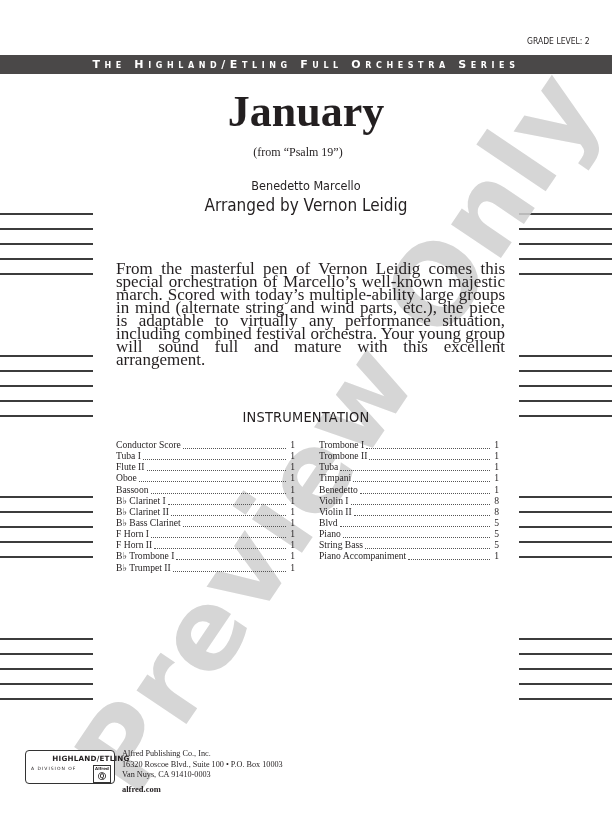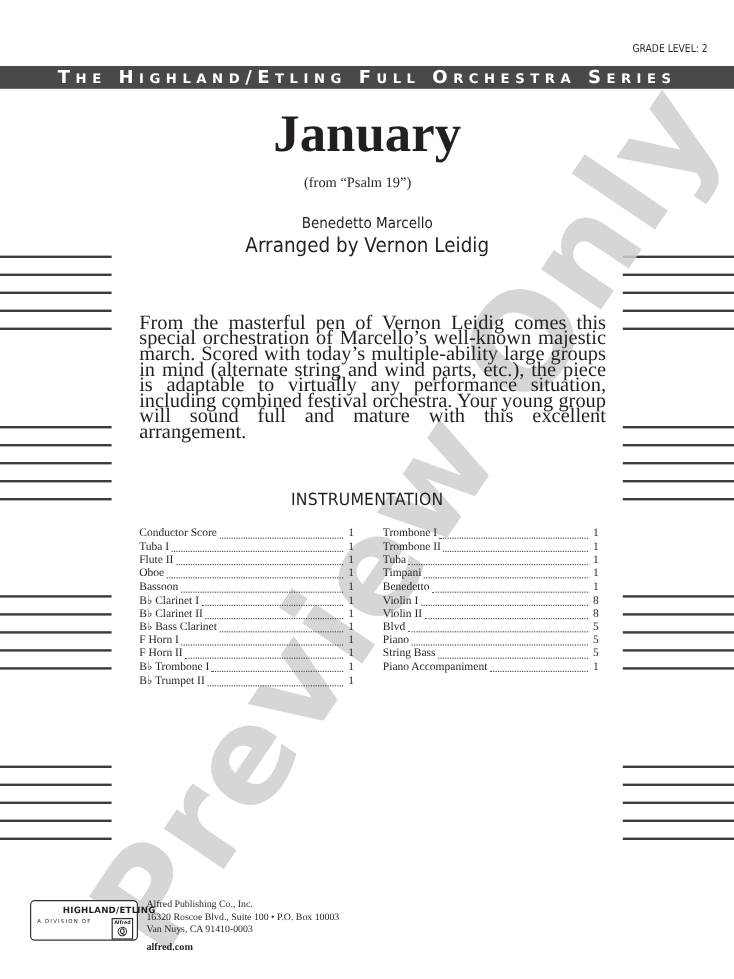--- a/index.html
+++ b/index.html
@@ -1,21 +1,21 @@
 <!DOCTYPE html>
 <html><head>
 <meta charset="utf-8">
 <style>
   html, body { margin:0; padding:0; }
   body { width:612px; height:816px; background:#ffffff; position:relative; overflow:hidden;
          font-family:"Liberation Serif", serif; color:#231f20; }
   .abs { position:absolute; }
   .grade { top:36px; right:22px; font-size:9px; font-family:"DejaVu Sans", sans-serif; letter-spacing:0; color:#231f20; transform:scaleX(0.85); transform-origin:right; }
   .banner { top:55px; left:0; width:612px; height:19px; background:#4a4848; color:#fff;
-            font-family:"DejaVu Sans", sans-serif; font-weight:bold; font-size:15px; letter-spacing:4.6px;
+            font-family:"DejaVu Sans", sans-serif; font-weight:bold; font-size:11px; letter-spacing:4.6px;
             line-height:19px; text-align:center; font-variant:small-caps; white-space:nowrap; }
   .title { top:86px; left:0; width:612px; text-align:center; font-family:"Liberation Serif", serif; font-weight:bold; font-size:44px; line-height:52px; }
   .subtitle { top:145px; left:0; width:596px; text-align:center; font-size:12px; }
   .composer { top:178px; left:0; width:612px; text-align:center; font-family:"DejaVu Sans", sans-serif; font-size:12.5px; transform:scaleX(0.9); }
   .arranger { top:195px; left:0; width:612px; text-align:center; font-family:"DejaVu Sans", sans-serif; font-size:17px; transform:scaleX(0.9); }
   .desc { top:262px; left:116px; width:389px; font-size:17px; line-height:13px; text-align:justify; text-align-last:left; }
   .instr-h { top:409px; left:0; width:612px; text-align:center; font-family:"DejaVu Sans", sans-serif; font-size:14px; letter-spacing:0.2px; transform:scaleX(0.93); }
   .col { top:439px; width:179px; font-family:"DejaVu Sans", sans-serif; font-size:9.6px; }
   .col.left { left:116px; }
   .col.right { left:319px; width:180px; }

